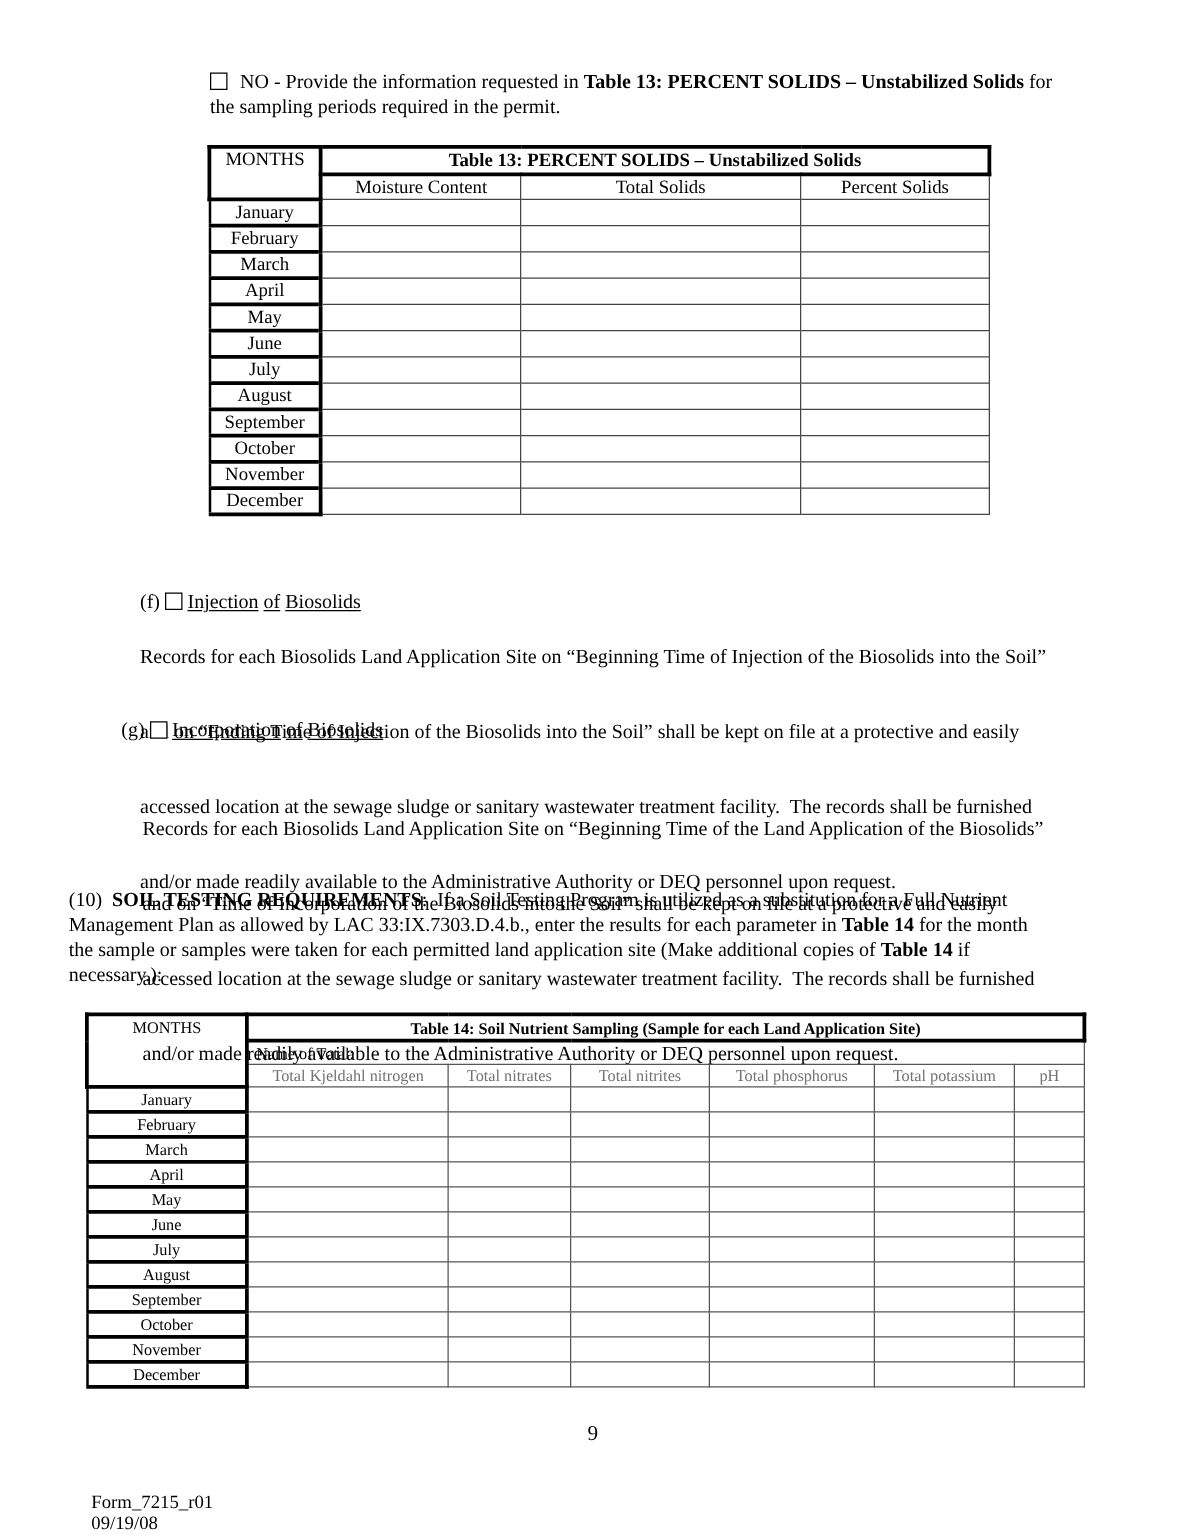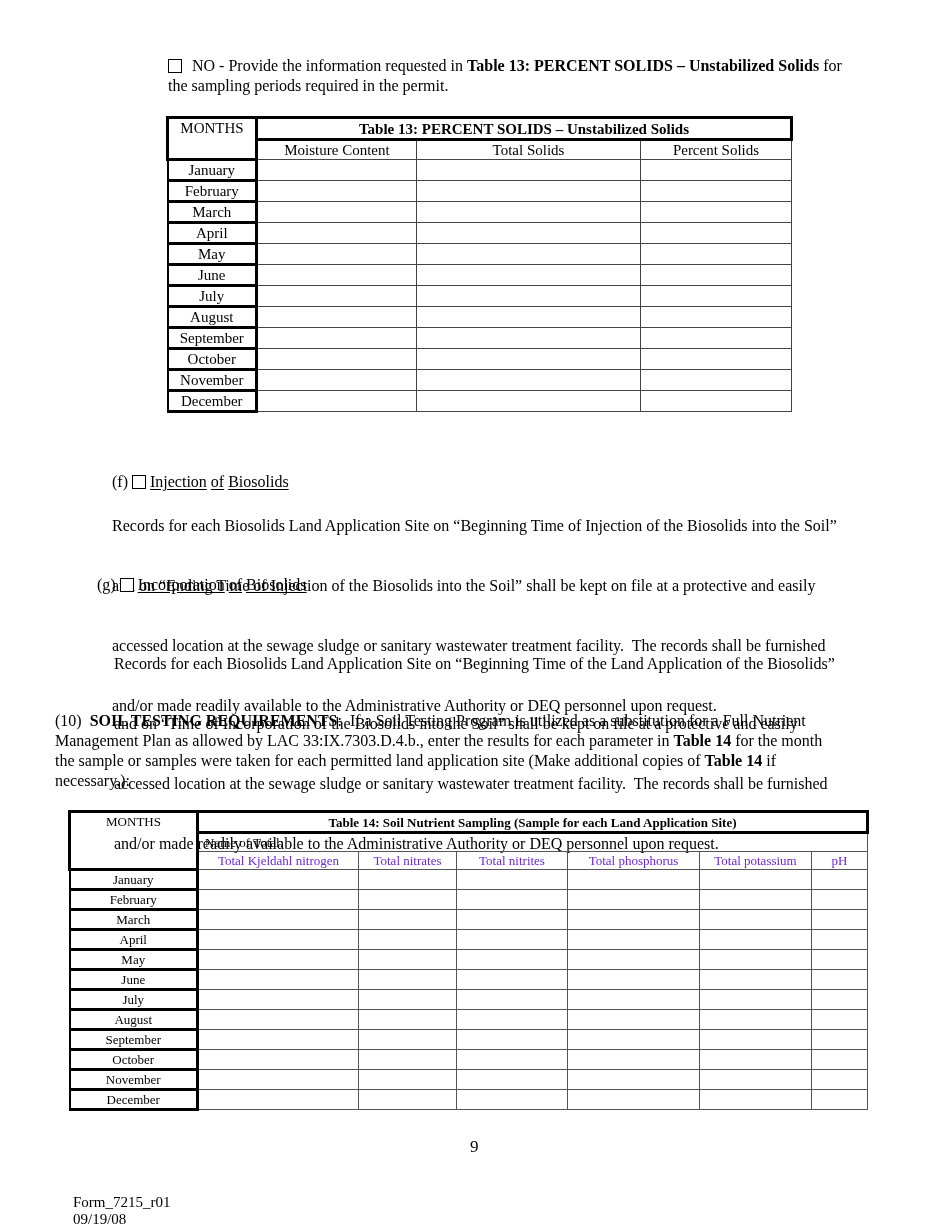--- a/index.html
+++ b/index.html
@@ -18,21 +18,21 @@
   .t13 .title { font-weight:bold; border:3px solid #000; height:22px; }
   .t13 .month { border-left:2px solid #000; border-right:3px solid #000; border-top:3px solid #000; border-bottom:1px solid #000; }
   .t13 .month.last { border-bottom:3px solid #000; }
 
   
   .t14 { position:absolute; left:68px; top:810px; }
   .t14 td { font-size:13px; text-align:center; padding:0; height:19.5px; line-height:17px; border:1px solid #555; box-sizing:border-box; }
   .t14 .mhead { border:3px solid #000; vertical-align:top; }
   .t14 .title { font-weight:bold; border:3px solid #000; height:21px;text-align:center; }
   .t14 .site { text-align:left; padding-left:6px; height:17px; }
-  .t14 .colh { color:#6d28d9; height:17px; }
+  .t14 .colh { color:#737373; height:17px; }
   .t14 .month { border-left:2px solid #000; border-right:3px solid #000; border-top:3px solid #000; border-bottom:1px solid #000; }
   .t14 .month.last { border-bottom:3px solid #000; }
 
   .footer { font-size:15px; line-height:17px; }
 </style>
 </head>
 <body>
 
 <div class="abs p" style="left:168px; top:56px; width:730px;">
   <span class="cb"></span>

